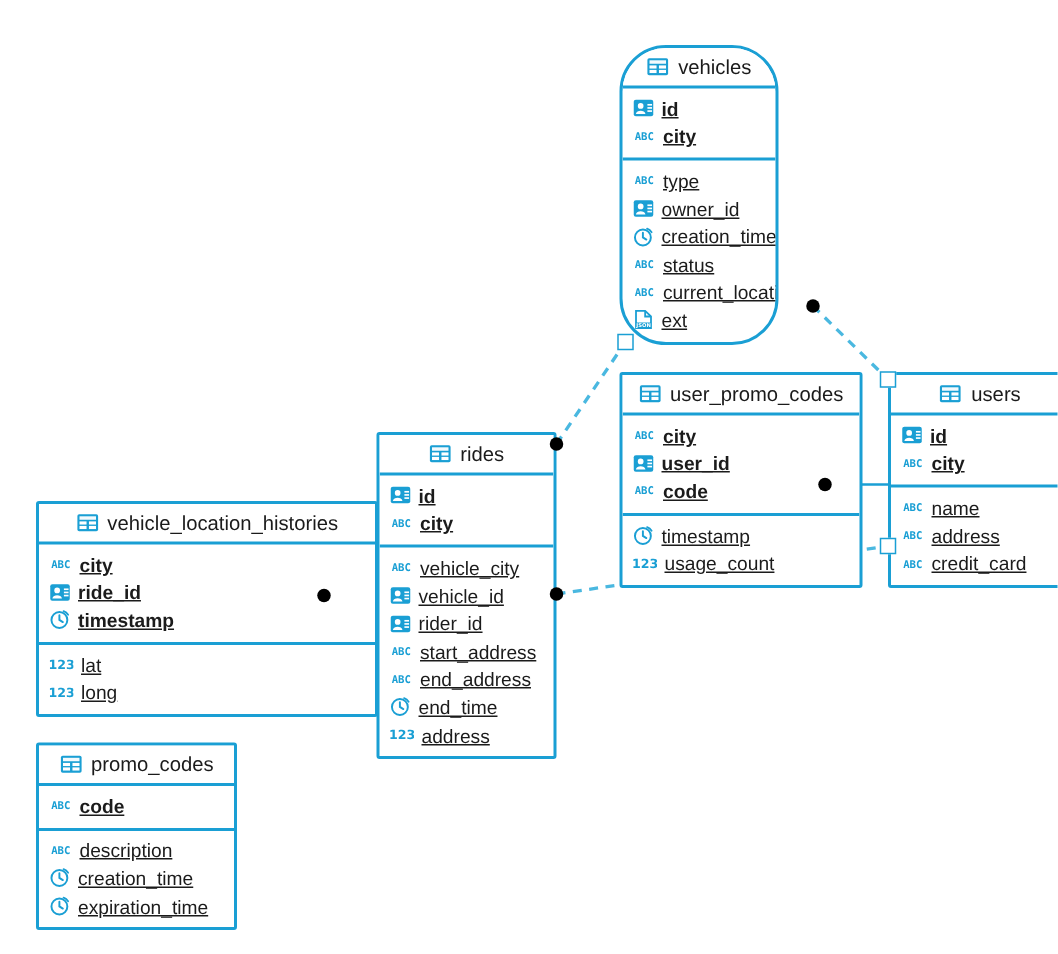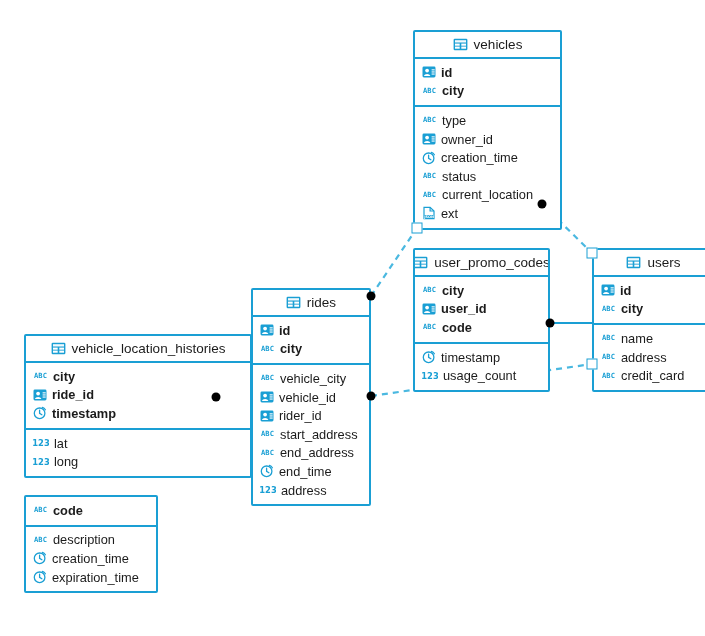--- a/index.html
+++ b/index.html
@@ -30,21 +30,21 @@
     font-size:13.5px;color:#1b1b1b;font-weight:400;white-space:nowrap;
   }
   .col-group{padding:4px 0 5px 0;}
   .col-group + .col-group{border-top:2px solid #1a9fd4;}
   .col-row{
     display:flex;align-items:center;gap:5px;
     height:18.6px;
     padding:0 7px;
     white-space:nowrap;
   }
-  .col-name{font-size:12.8px;color:#1b1b1b;}
+  .col-name{font-size:12.8px;color:#1b1b1b;text-decoration:underline;}
   .col-row.pk .col-name{font-weight:bold;}
 
   
   .ic{flex:0 0 auto;display:inline-block;position:relative;}
   .ic svg{display:block;}
 
   
   .dot{
     position:absolute;width:9px;height:9px;border-radius:50%;
     background:#000000;transform:translate(-50%,-50%);
@@ -59,21 +59,21 @@
 <body>
 
 <div id="canvas">
   <svg id="edges">
       <line x1="371" y1="296" x2="417" y2="228" stroke="#4ab8e0" stroke-width="2.2" stroke-dasharray="6,5"></line>
       <line x1="542" y1="204" x2="592" y2="253" stroke="#4ab8e0" stroke-width="2.2" stroke-dasharray="6,5"></line>
       <line x1="371" y1="396" x2="592" y2="364" stroke="#4ab8e0" stroke-width="2.2" stroke-dasharray="6,5"></line>
       <line x1="216" y1="397" x2="251" y2="397" stroke="#1a9fd4" stroke-width="1.8"></line>
       <line x1="550" y1="323" x2="592" y2="323" stroke="#1a9fd4" stroke-width="1.8"></line>
     </svg>
-<div class="table-node" style="left: 413px; top: 30px; width: 149px;">
+<div class="table-node" style="left: 413px; top: 30px; width: 106px; border-radius: 31px;">
       <div class="tbl-header">
         <span class="ic">
           <svg width="15" height="13" viewBox="0 0 15 13">
             <rect x="0.6" y="0.8" width="13.8" height="11.4" rx="1.2" fill="#1a9fd4"></rect>
             <rect x="2.0" y="2.2" width="11" height="2.3" fill="#ffffff" opacity="0.95"></rect>
             <rect x="2.0" y="5.6" width="4.7" height="2.1" fill="#ffffff"></rect>
             <rect x="8.3" y="5.6" width="4.7" height="2.1" fill="#ffffff"></rect>
             <rect x="2.0" y="8.6" width="4.7" height="2.1" fill="#ffffff"></rect>
             <rect x="8.3" y="8.6" width="4.7" height="2.1" fill="#ffffff"></rect>
           </svg>
@@ -157,21 +157,21 @@
               <path d="M2 1.3 h6.1 L12 5.0 v7.7 H2 Z" fill="#ffffff" stroke="#1a9fd4" stroke-width="1.2"></path>
               <path d="M8.1 1.3 v3.7 H12" fill="none" stroke="#1a9fd4" stroke-width="1.2"></path>
               <rect x="2" y="9.0" width="10" height="3.7" fill="#1a9fd4"></rect>
               <text x="7" y="12.1" font-family="DejaVu Sans, sans-serif" font-size="3.5" font-weight="bold" fill="#ffffff" text-anchor="middle">JSON</text>
             </svg>
           </span>
           <span class="col-name">ext</span>
         </div>
       </div>
     </div>
-    <div class="table-node" style="left: 413px; top: 248px; width: 137px;">
+    <div class="table-node" style="left: 413px; top: 248px; width: 162px;">
       <div class="tbl-header">
         <span class="ic">
           <svg width="15" height="13" viewBox="0 0 15 13">
             <rect x="0.6" y="0.8" width="13.8" height="11.4" rx="1.2" fill="#1a9fd4"></rect>
             <rect x="2.0" y="2.2" width="11" height="2.3" fill="#ffffff" opacity="0.95"></rect>
             <rect x="2.0" y="5.6" width="4.7" height="2.1" fill="#ffffff"></rect>
             <rect x="8.3" y="5.6" width="4.7" height="2.1" fill="#ffffff"></rect>
             <rect x="2.0" y="8.6" width="4.7" height="2.1" fill="#ffffff"></rect>
             <rect x="8.3" y="8.6" width="4.7" height="2.1" fill="#ffffff"></rect>
           </svg>
@@ -462,20 +462,33 @@
           <span class="ic">
             <svg width="16" height="14" viewBox="0 0 16 14">
               <text x="8" y="9.8" font-family="DejaVu Sans, sans-serif" font-size="8.4" font-weight="bold" fill="#1a9fd4" text-anchor="middle">123</text>
             </svg>
           </span>
           <span class="col-name">long</span>
         </div>
       </div>
     </div>
     <div class="table-node" style="left: 24px; top: 495px; width: 134px;">
+      <div class="tbl-header">
+        <span class="ic">
+          <svg width="15" height="13" viewBox="0 0 15 13">
+            <rect x="0.6" y="0.8" width="13.8" height="11.4" rx="1.2" fill="#1a9fd4"></rect>
+            <rect x="2.0" y="2.2" width="11" height="2.3" fill="#ffffff" opacity="0.95"></rect>
+            <rect x="2.0" y="5.6" width="4.7" height="2.1" fill="#ffffff"></rect>
+            <rect x="8.3" y="5.6" width="4.7" height="2.1" fill="#ffffff"></rect>
+            <rect x="2.0" y="8.6" width="4.7" height="2.1" fill="#ffffff"></rect>
+            <rect x="8.3" y="8.6" width="4.7" height="2.1" fill="#ffffff"></rect>
+          </svg>
+        </span>
+        <span class="tbl-title">promo_codes</span>
+      </div>
       <div class="col-group">
         <div class="col-row pk">
           <span class="ic">
             <svg width="15" height="14" viewBox="0 0 15 14">
               <text x="7.5" y="9.4" font-family="DejaVu Sans Mono, monospace" font-size="7.1" font-weight="bold" fill="#1a9fd4" text-anchor="middle" letter-spacing="0">ABC</text>
             </svg>
           </span>
           <span class="col-name">code</span>
         </div>
       </div>

